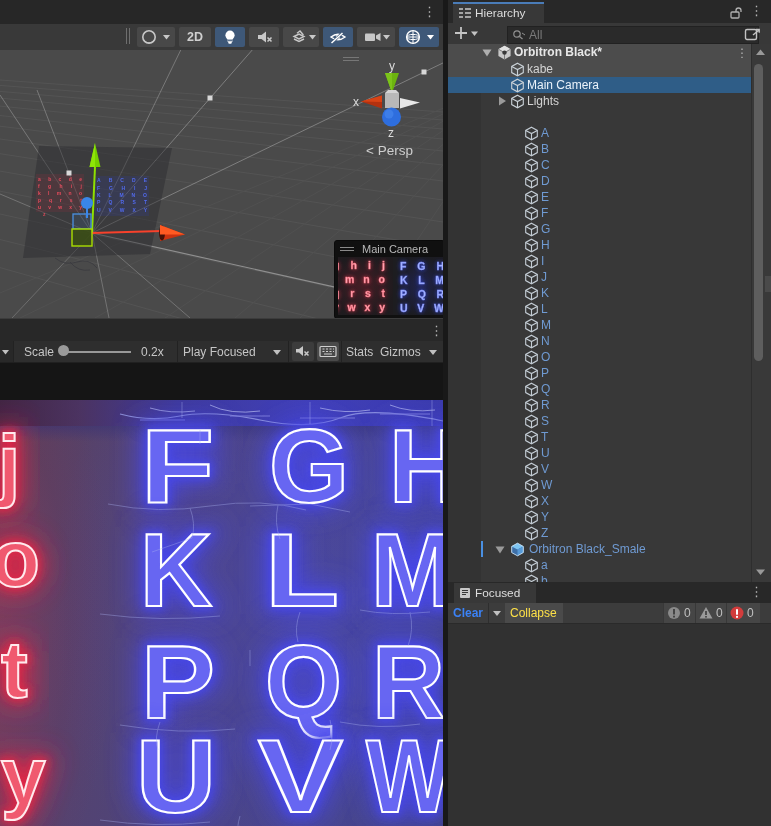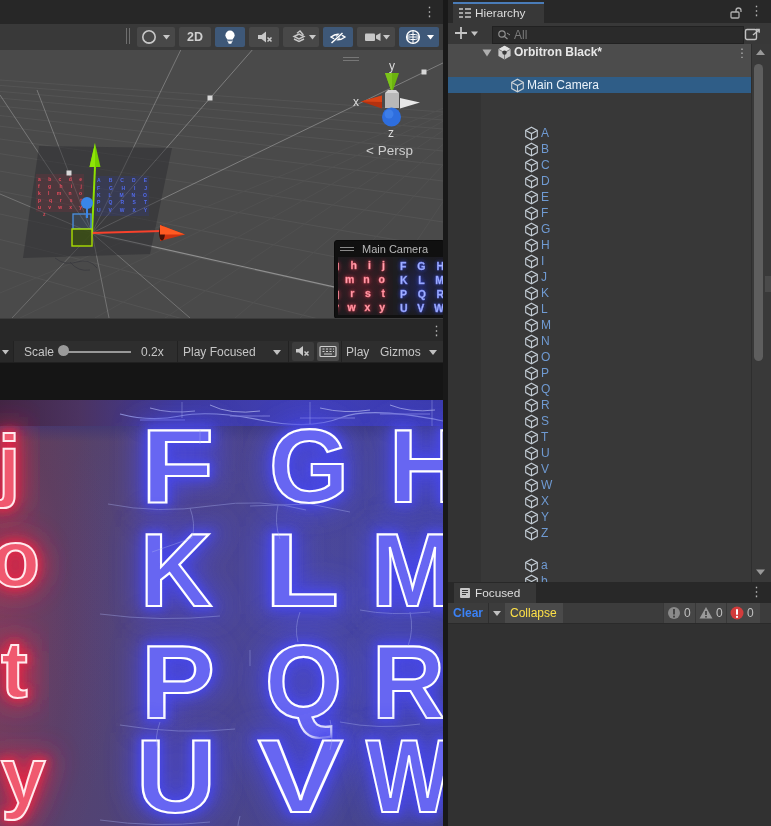--- a/index.html
+++ b/index.html
@@ -213,21 +213,21 @@
           <path d="M12.5 9.5 l4 4 M16.5 9.5 l-4 4" stroke="#c8c8c8" stroke-width="1.5"></path>
         </svg>
       </div>
 <div class="abs" style="left:317px;top:24px;width:22px;height:19px;background:#4a4a4a;border-radius:2px;">
         <svg width="22" height="19" style="position:absolute;left:0;top:0">
           <rect x="3" y="4.5" width="16" height="10" rx="1" fill="none" stroke="#d0d0d0" stroke-width="1.2"></rect>
           <path d="M5.5 7 h2 M9 7 h2 M12.5 7 h2 M16 7 h1 M5.5 9.5 h2 M9 9.5 h2 M12.5 9.5 h2 M16 9.5 h1 M7 12 h8" stroke="#d0d0d0" stroke-width="1.1"></path>
         </svg>
       </div>
 <div class="abs" style="left:341px;top:23px;width:1px;height:21px;background:#222;"></div>
-<div class="abs txt" style="left:346px;top:26px;color:#c6c6c6;">Play</div>
+<div class="abs txt" style="left:346px;top:26px;color:#c6c6c6;">Stats</div>
 <div class="abs txt" style="left:380px;top:26px;color:#c6c6c6;">Gizmos</div>
 <svg class="abs" style="left:428px;top:31px;" width="10" height="8">
         <path d="M1 1 l8 0 l-4 5 z" fill="#c0c0c0"></path>
       </svg>
 <div class="abs" style="left:0;top:82px;width:443px;height:426px;overflow:hidden;
  background:linear-gradient(100deg,#5d3f58 0%,#544370 26%,#4b4480 52%,#474585 78%,#414278 100%);">
 <div class="abs" style="left:0;top:0;width:443px;height:426px;background:radial-gradient(ellipse 200px 430px at -40px 52%, rgba(235,60,100,0.30), rgba(150,40,70,0.10) 55%, transparent 78%);"></div>
 <div class="abs" style="left:0;top:0;width:443px;height:426px;background:radial-gradient(ellipse 340px 430px at 320px 48%, rgba(80,80,230,0.28), transparent 80%);"></div>
 <div class="abs" style="left:0;top:0;width:443px;height:26px;background:linear-gradient(90deg, rgba(58,34,66,0.85) 0%, rgba(70,45,95,0.7) 18%, rgba(56,54,165,0.75) 40%, rgba(62,62,195,0.8) 70%, rgba(56,56,180,0.8) 100%);"></div>
 <div class="abs" style="left:0;top:26px;width:443px;height:16px;background:linear-gradient(rgba(48,46,120,0.45),rgba(40,40,90,0));"></div>
@@ -324,21 +324,21 @@
 <svg class="abs" style="left:281px;top:7px" width="13" height="12">
         <rect x="2" y="5" width="8" height="6" rx="1" fill="none" stroke="#b0b0b0" stroke-width="1.3"></rect>
         <path d="M7 5 v-1.5 a2.5 2.5 0 0 1 5 0 V5" fill="none" stroke="#b0b0b0" stroke-width="1.3"></path>
       </svg>
 <div class="abs txt" style="left:302px;top:3px;font-size:13px;color:#b4b4b4;">⋮</div>
 <div class="abs" style="left:0;top:23px;width:323px;height:21px;background:#383838;border-bottom:1px solid #2a2a2a;"></div>
 <svg class="abs" style="left:6px;top:26px" width="26" height="16">
         <path d="M7 1 v12 M1 7 h12" stroke="#c4c4c4" stroke-width="1.8"></path>
         <path d="M17 5.5 l7 0 l-3.5 4.5 z" fill="#c4c4c4"></path>
       </svg>
-<div class="abs" style="left:44px;top:26px;width:250px;height:16px;background:#2a2a2a;border:1px solid #212121;border-radius:0;">
+<div class="abs" style="left:59px;top:26px;width:250px;height:16px;background:#2a2a2a;border:1px solid #212121;border-radius:0;">
 <svg width="14" height="12" style="position:absolute;left:4px;top:2px">
           <circle cx="5" cy="5" r="3.2" fill="none" stroke="#909090" stroke-width="1.2"></circle>
           <path d="M7.5 7.5 l3 2.5" stroke="#909090" stroke-width="1.2"></path>
           <path d="M10 4 l3 2" stroke="#909090" stroke-width="1"></path>
         </svg>
 <div class="abs" style="left:21px;top:1px;font-size:12px;color:#7a7a7a;">All</div>
       </div>
 <svg class="abs" style="left:296px;top:26px" width="17" height="16">
         <rect x="1.5" y="3.5" width="11" height="10" rx="1.5" fill="none" stroke="#c2c2c2" stroke-width="1.4"></rect>
         <path d="M9 9 l6 -5 M12 3.5 h3.2 v3.2" stroke="#c2c2c2" stroke-width="1.4" fill="none"></path>
@@ -353,29 +353,50 @@
             <svg width="15" height="15" style="position:absolute;left:0;top:1px" viewBox="0 0 15 15">
               <path d="M7.5 0.8 L13.6 4.2 V11 L7.5 14.4 L1.4 11 V4.2 Z" fill="#c8c8c8"></path>
               <path d="M7.5 0.8 L13.6 4.2 L7.5 7.6 L1.4 4.2 Z" fill="#e2e2e2"></path>
               <path d="M7.5 7.6 V14.4 M1.4 4.2 L7.5 7.6 L13.6 4.2" stroke="#666" stroke-width="0.8" fill="none"></path>
               <circle cx="7.5" cy="7.6" r="2.2" fill="#383838"></circle>
             </svg>
           </div>
           <div class="abs txt" style="left:66px;top:0;color:#e8e8e8;font-weight:bold;line-height:17px;">Orbitron Black*</div>
           <div class="abs txt" style="left:288px;top:1px;font-size:12px;color:#b4b4b4;">⋮</div>
         </div>
+        <div class="abs" style="left:0;top:61px;width:304px;height:16px;">
+          <div class="abs" style="left:62px;top:0;width:15px;height:16px;">
+            <svg width="15" height="15" style="position:absolute;left:0px;top:1px" viewBox="0 0 15 15">
+              <path d="M7.5 1.2 L13.3 4.4 V10.6 L7.5 13.8 L1.7 10.6 V4.4 Z" fill="none" stroke="#c9d1d7" stroke-width="1.1"></path>
+              <path d="M1.7 4.4 L7.5 7.6 L13.3 4.4 M7.5 7.6 V13.8" fill="none" stroke="#c9d1d7" stroke-width="1.1"></path>
+            </svg>
+          </div>
+          <div class="abs txt" style="left:79px;top:0;color:#d4d4d4;">kabe</div>
+        </div>
         <div class="abs" style="left:0;top:77px;width:304px;height:16px;background:#2f5d87;">
           <div class="abs" style="left:62px;top:0;width:15px;height:16px;">
             <svg width="15" height="15" style="position:absolute;left:0px;top:1px" viewBox="0 0 15 15">
               <path d="M7.5 1.2 L13.3 4.4 V10.6 L7.5 13.8 L1.7 10.6 V4.4 Z" fill="none" stroke="#c9d1d7" stroke-width="1.1"></path>
               <path d="M1.7 4.4 L7.5 7.6 L13.3 4.4 M7.5 7.6 V13.8" fill="none" stroke="#c9d1d7" stroke-width="1.1"></path>
             </svg>
           </div>
           <div class="abs txt" style="left:79px;top:0;color:#eaf2fa;">Main Camera</div>
         </div>
+        <div class="abs" style="left:0;top:93px;width:304px;height:16px;">
+          <svg width="10" height="10" style="position:absolute;left:49px;top:3px">
+            <path d="M2 0.5 l7 4.5 l-7 4.5 z" fill="#9a9a9a"></path>
+          </svg>
+          <div class="abs" style="left:62px;top:0;width:15px;height:16px;">
+            <svg width="15" height="15" style="position:absolute;left:0px;top:1px" viewBox="0 0 15 15">
+              <path d="M7.5 1.2 L13.3 4.4 V10.6 L7.5 13.8 L1.7 10.6 V4.4 Z" fill="none" stroke="#c9d1d7" stroke-width="1.1"></path>
+              <path d="M1.7 4.4 L7.5 7.6 L13.3 4.4 M7.5 7.6 V13.8" fill="none" stroke="#c9d1d7" stroke-width="1.1"></path>
+            </svg>
+          </div>
+          <div class="abs txt" style="left:79px;top:0;color:#d4d4d4;">Lights</div>
+        </div>
         <div class="abs" style="left:0;top:125px;width:304px;height:16px;">
           <div class="abs" style="left:76px;top:0;width:15px;height:16px;">
             <svg width="15" height="15" style="position:absolute;left:0px;top:1px" viewBox="0 0 15 15">
               <path d="M7.5 1.2 L13.3 4.4 V10.6 L7.5 13.8 L1.7 10.6 V4.4 Z" fill="none" stroke="#c3ccd4" stroke-width="1.1"></path>
               <path d="M1.7 4.4 L7.5 7.6 L13.3 4.4 M7.5 7.6 V13.8" fill="none" stroke="#c3ccd4" stroke-width="1.1"></path>
             </svg>
           </div>
           <div class="abs txt" style="left:93px;top:0;color:#6f9ad2;">A</div>
         </div>
         <div class="abs" style="left:0;top:141px;width:304px;height:16px;">
@@ -595,20 +616,35 @@
           <div class="abs txt" style="left:93px;top:0;color:#6f9ad2;">Y</div>
         </div>
         <div class="abs" style="left:0;top:525px;width:304px;height:16px;">
           <div class="abs" style="left:76px;top:0;width:15px;height:16px;">
             <svg width="15" height="15" style="position:absolute;left:0px;top:1px" viewBox="0 0 15 15">
               <path d="M7.5 1.2 L13.3 4.4 V10.6 L7.5 13.8 L1.7 10.6 V4.4 Z" fill="none" stroke="#c3ccd4" stroke-width="1.1"></path>
               <path d="M1.7 4.4 L7.5 7.6 L13.3 4.4 M7.5 7.6 V13.8" fill="none" stroke="#c3ccd4" stroke-width="1.1"></path>
             </svg>
           </div>
           <div class="abs txt" style="left:93px;top:0;color:#6f9ad2;">Z</div>
+        </div>
+        <div class="abs" style="left:0;top:541px;width:304px;height:16px;">
+          <svg width="10" height="10" style="position:absolute;left:47px;top:4px">
+            <path d="M0.5 1.5 h9 l-4.5 7 z" fill="#9a9a9a"></path>
+          </svg>
+          <div class="abs" style="left:62px;top:0;width:15px;height:16px;">
+            <svg width="15" height="15" style="position:absolute;left:0px;top:1px" viewBox="0 0 15 15">
+              <path d="M7.5 1.2 L13.3 4.4 V10.6 L7.5 13.8 L1.7 10.6 V4.4 Z" fill="#3d6fa8"></path>
+              <path d="M1.7 4.4 L7.5 7.6 L13.3 4.4 L7.5 1.2 Z" fill="#7ec5f2"></path>
+              <path d="M7.5 7.6 L13.3 4.4 V10.6 L7.5 13.8 Z" fill="#569ad8"></path>
+              <path d="M7.5 1.2 L13.3 4.4 V10.6 L7.5 13.8 L1.7 10.6 V4.4 Z" fill="none" stroke="#cfe8fa" stroke-width="0.9"></path>
+            </svg>
+          </div>
+          <div class="abs txt" style="left:81px;top:0;color:#6f9ad2;">Orbitron Black_Smale</div>
+          <div class="abs" style="left:33px;top:0;width:2px;height:16px;background:#4a90e2;"></div>
         </div>
         <div class="abs" style="left:0;top:557px;width:304px;height:16px;">
           <div class="abs" style="left:76px;top:0;width:15px;height:16px;">
             <svg width="15" height="15" style="position:absolute;left:0px;top:1px" viewBox="0 0 15 15">
               <path d="M7.5 1.2 L13.3 4.4 V10.6 L7.5 13.8 L1.7 10.6 V4.4 Z" fill="none" stroke="#c3ccd4" stroke-width="1.1"></path>
               <path d="M1.7 4.4 L7.5 7.6 L13.3 4.4 M7.5 7.6 V13.8" fill="none" stroke="#c3ccd4" stroke-width="1.1"></path>
             </svg>
           </div>
           <div class="abs txt" style="left:93px;top:0;color:#6f9ad2;">a</div>
         </div>

